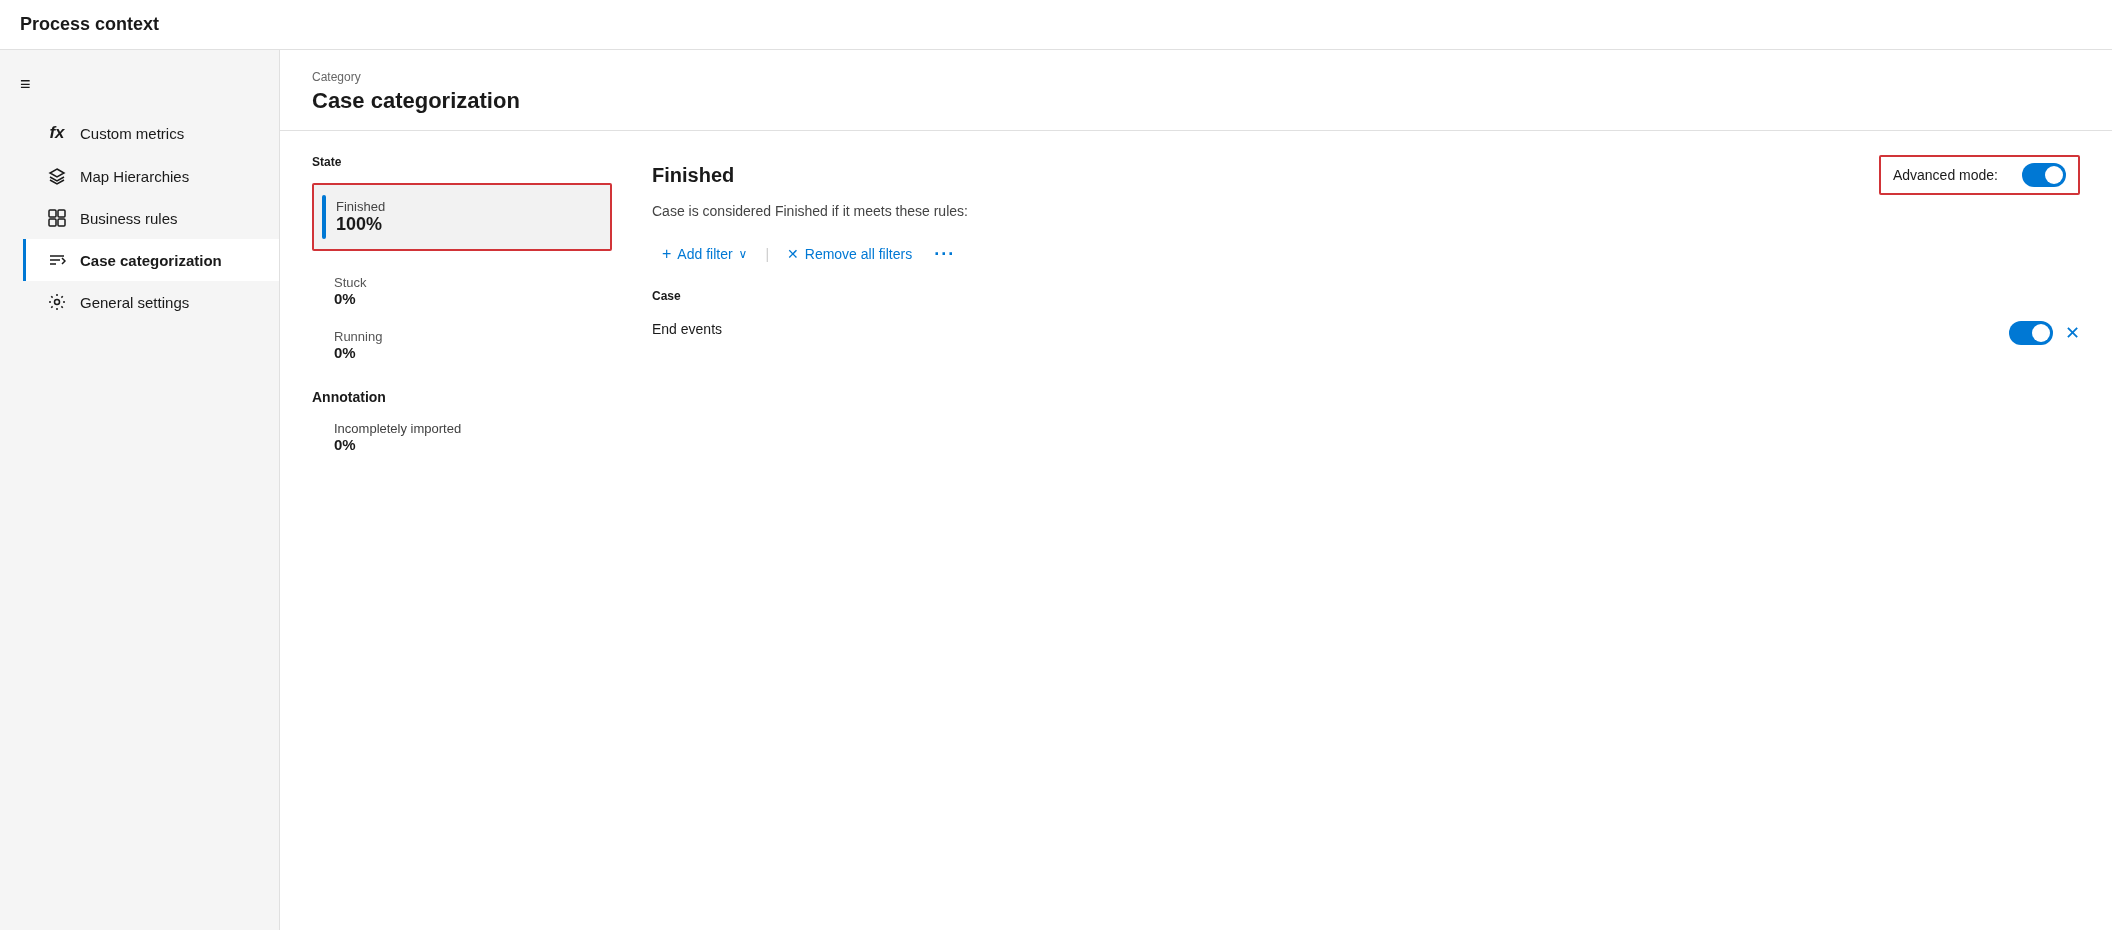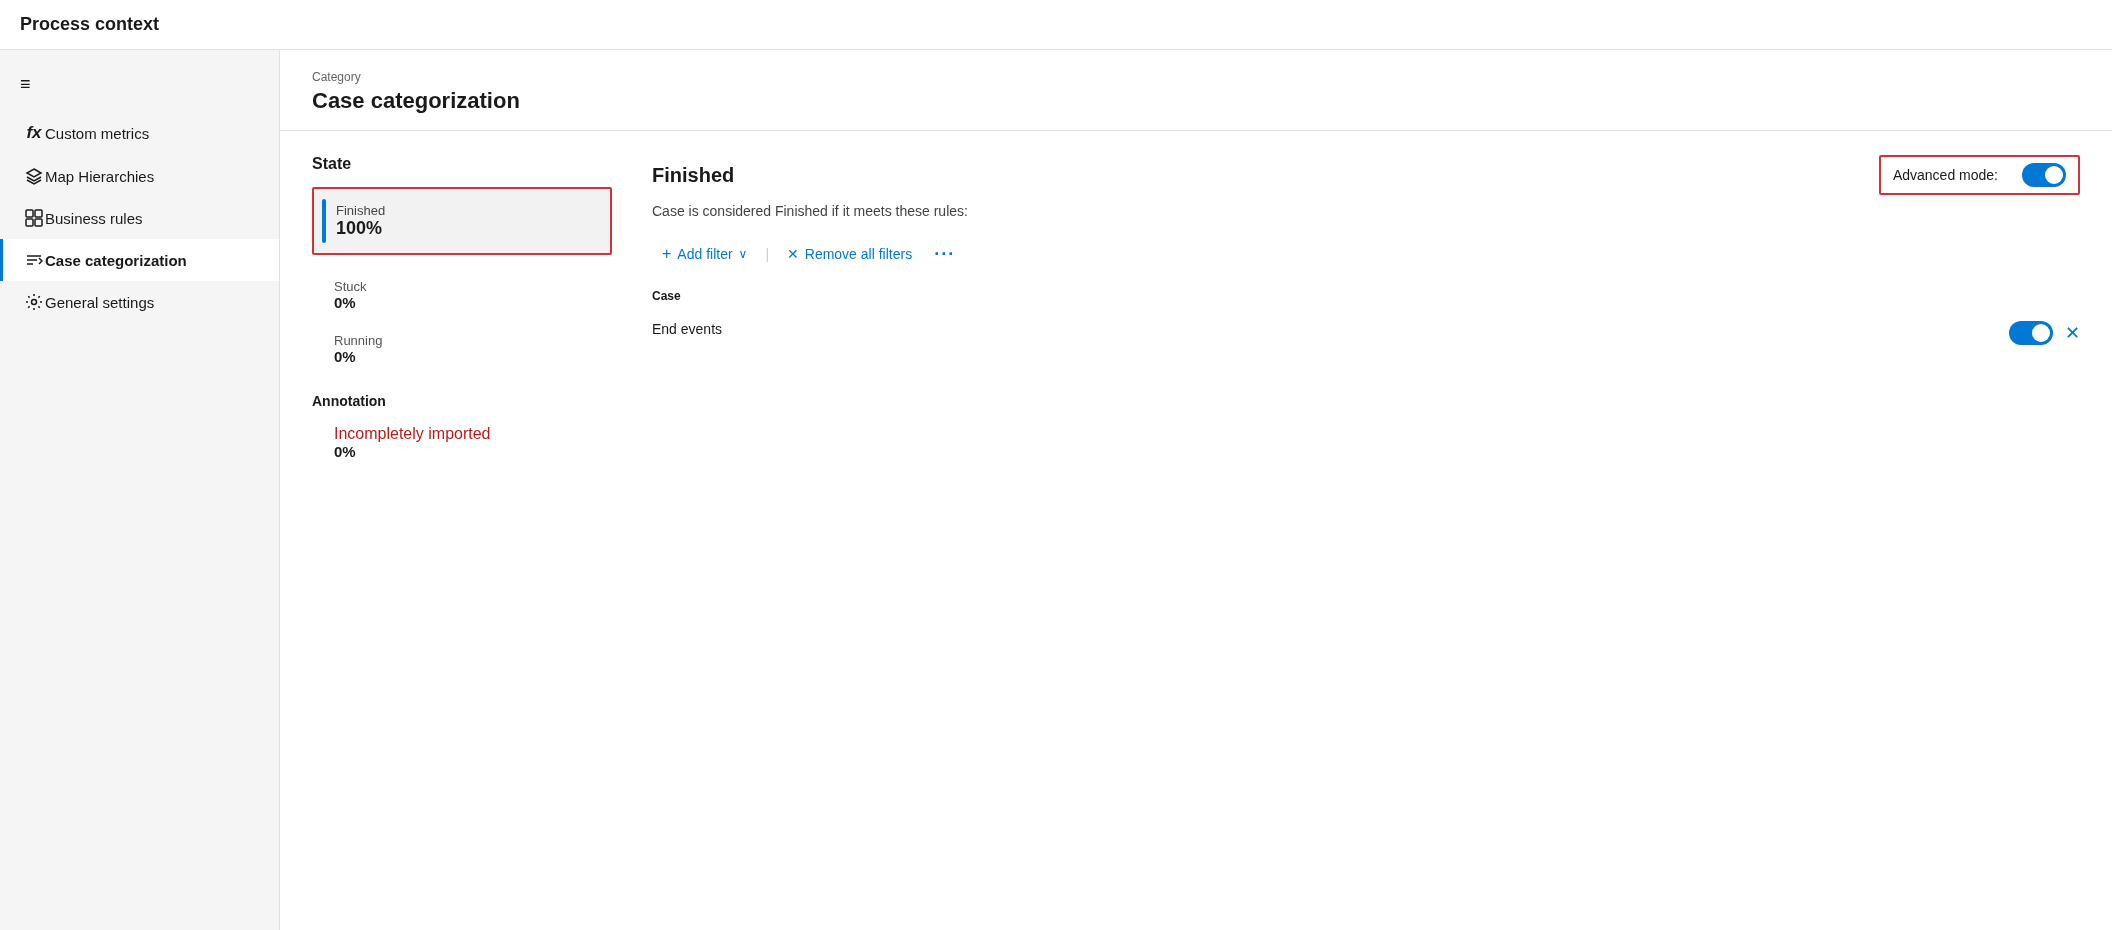--- a/index.html
+++ b/index.html
@@ -34,24 +34,25 @@
     .sidebar-menu-icon {
       padding: 8px 20px 16px;
       cursor: pointer;
       font-size: 18px;
     }
     .sidebar-item {
       display: flex;
       align-items: center;
       padding: 12px 20px;
       cursor: pointer;
-      gap: 0;
+      gap: 12px;
       font-size: 15px;
       color: #1a1a1a;
       border-left: 3px solid transparent;
+      margin-left: 23px;
     }
     .sidebar-item.active {
       background: #fff;
       border-left: 3px solid #0078d4;
       font-weight: 600;
     }
     .sidebar-icon {
       font-size: 18px;
       width: 22px;
       display: flex;
@@ -86,21 +87,21 @@
       padding: 24px 32px;
       gap: 40px;
     }
 
     
     .left-panel {
       width: 300px;
       flex-shrink: 0;
     }
     .section-label {
-      font-size: 16px;
+      font-size: 12px;
       font-weight: 600;
       margin-bottom: 14px;
     }
 
     .state-card {
       border: 2px solid #d13438;
       background: #f2f2f2;
       border-radius: 2px;
       padding: 10px 14px 10px 8px;
       display: flex;
@@ -143,22 +144,22 @@
     }
     .annotation-label {
       font-size: 14px;
       font-weight: 600;
       margin-bottom: 12px;
     }
     .annotation-item {
       padding: 4px 14px 4px 22px;
     }
     .annotation-item .ann-name {
-      font-size: 16px;
-      color: #b91c1c;
+      font-size: 13px;
+      color: #404040;
     }
     .annotation-item .ann-pct {
       font-size: 15px;
       font-weight: 600;
     }
 
     
     .right-panel {
       flex: 1;
     }

